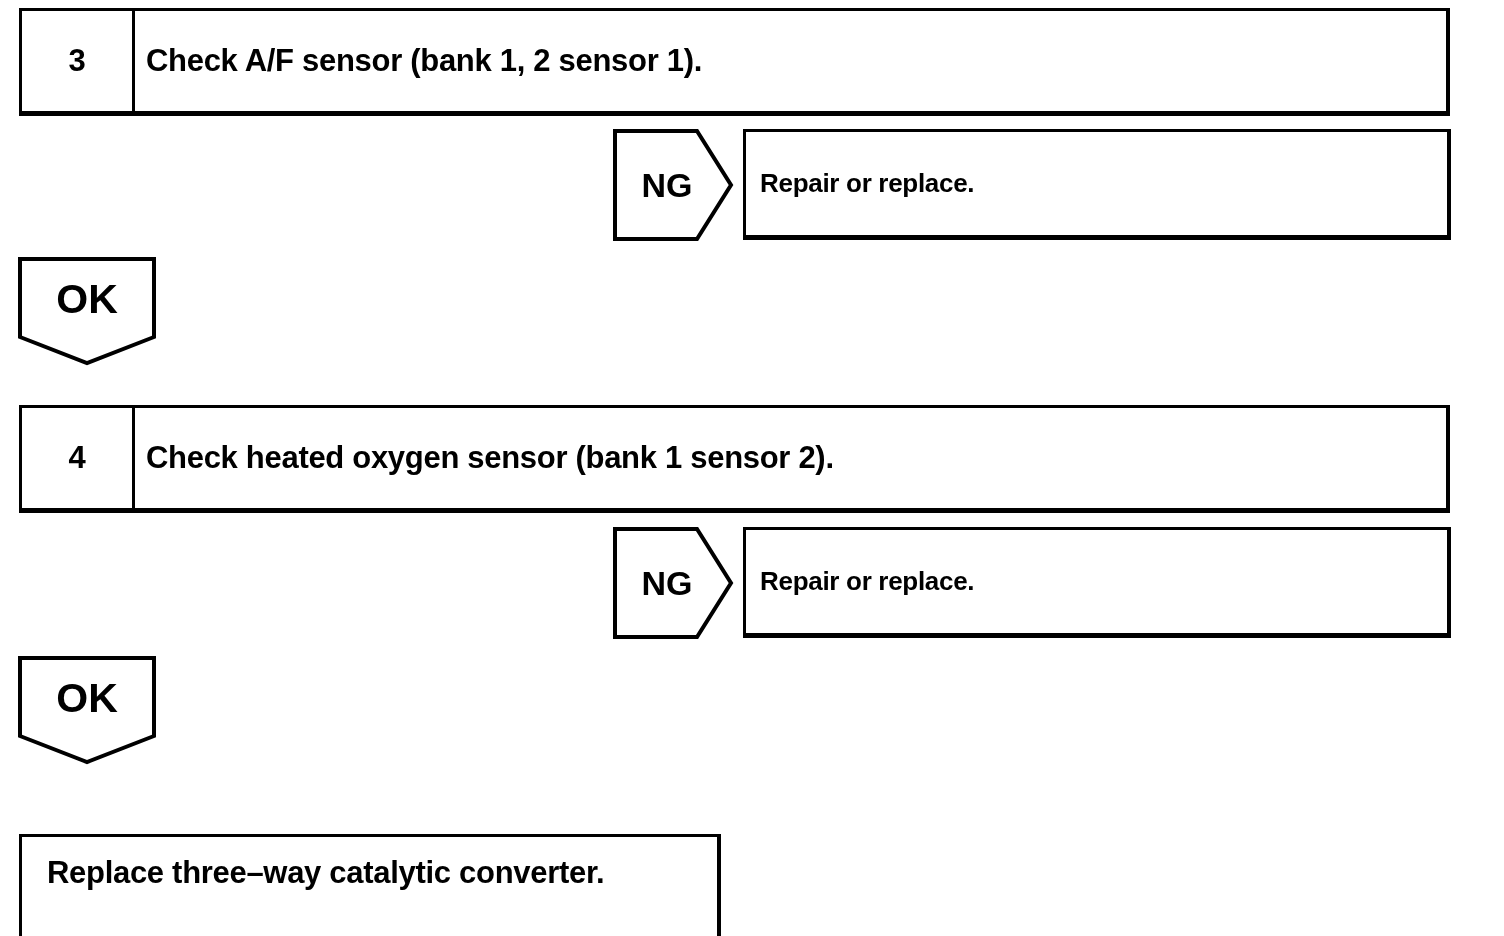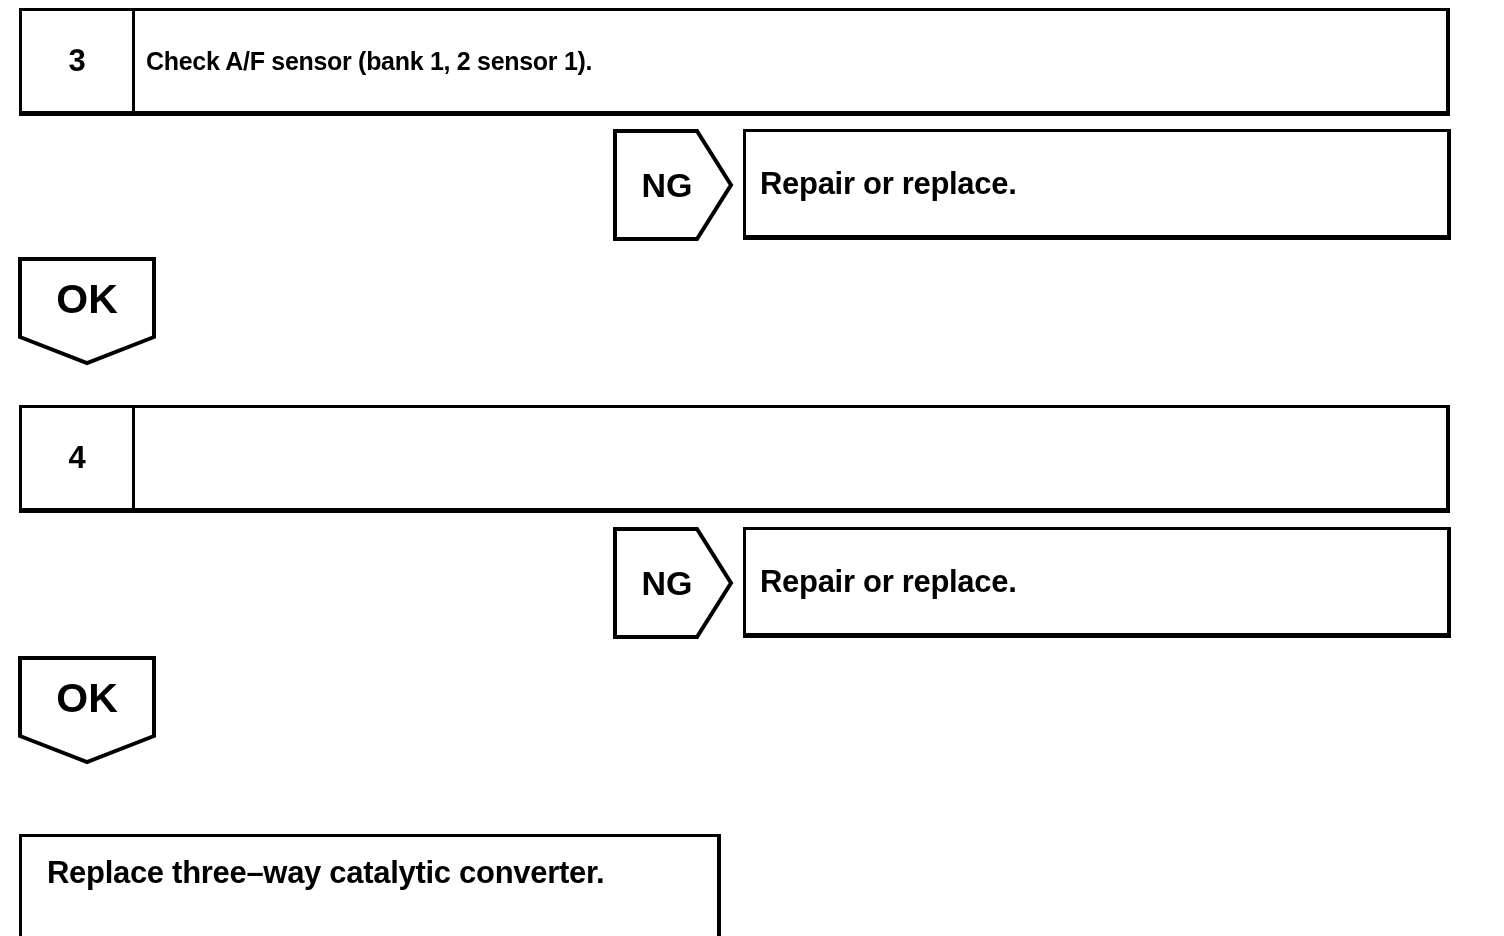--- a/index.html
+++ b/index.html
@@ -42,21 +42,21 @@
     align-items: center;
     justify-content: center;
     font-size: 31px;
     letter-spacing: 0;
   }
   .title-cell {
     flex: 1;
     display: flex;
     align-items: center;
     padding-left: 11px;
-    font-size: 25px;
+    font-size: 31px;
     letter-spacing: -0.3px;
     white-space: nowrap;
   }
 
   
   .ng-wrap { left: 613px; width: 122px; height: 112px; }
   .pos-ng1 { top: 129px; }
   .pos-ng2 { top: 527px; }
   .ng-svg { display: block; }
   .ng-label {
@@ -71,21 +71,21 @@
     font-size: 34px;
   }
 
   
   .result-box {
     left: 743px;
     width: 708px;
     height: 111px;
     align-items: center;
     padding-left: 14px;
-    font-size: 31px;
+    font-size: 26px;
     letter-spacing: -0.3px;
     white-space: nowrap;
   }
   .pos-result1 { top: 129px; }
   .pos-result2 { top: 527px; }
 
   
   .ok-wrap { left: 17px; width: 140px; height: 110px; }
   .pos-ok1 { top: 256px; }
   .pos-ok2 { top: 655px; }
@@ -139,20 +139,21 @@
 
   <div class="abs ok-wrap pos-ok1">
     <svg class="ok-svg" width="140" height="110" viewBox="0 0 140 110">
       <polygon points="3,3 137,3 137,81 70,107 3,81" fill="#ffffff" stroke="#000000" stroke-width="4"></polygon>
     </svg>
     <div class="ok-label">OK</div>
   </div>
 
   <div class="abs box step-box pos-step4">
     <div class="num-cell">4</div>
+    <div class="title-cell">Check heated oxygen sensor (bank 1 sensor 2).</div>
   </div>
 
   <div class="abs ng-wrap pos-ng2">
     <svg class="ng-svg" width="122" height="112" viewBox="0 0 122 112">
       <polygon points="2,2 84,2 118,56 84,110 2,110" fill="#ffffff" stroke="#000000" stroke-width="4"></polygon>
     </svg>
     <div class="ng-label">NG</div>
   </div>
 
   <div class="abs box result-box pos-result2">

